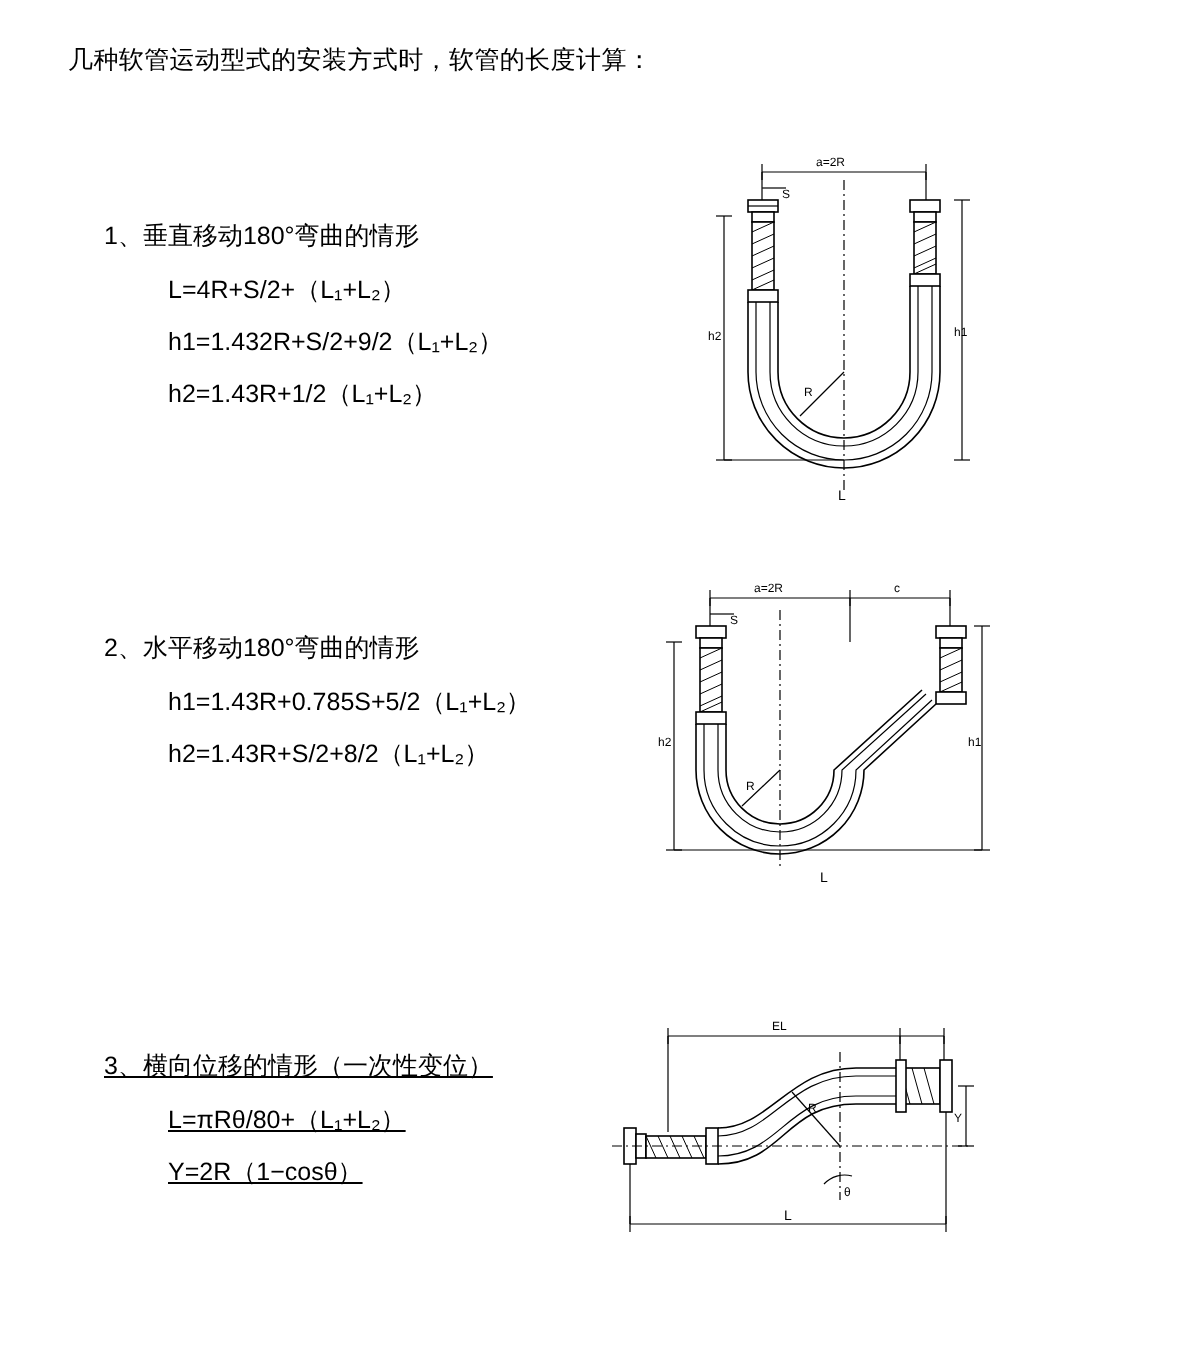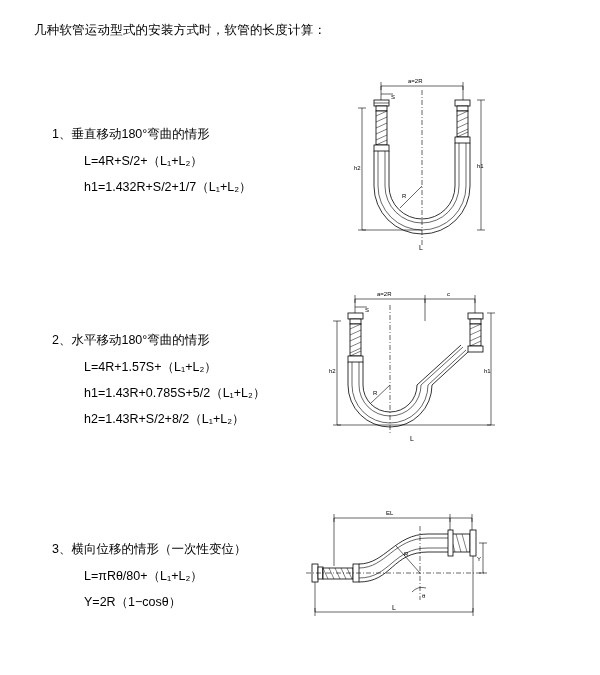--- a/index.html
+++ b/index.html
@@ -29,21 +29,20 @@
     color: #000;
     white-space: nowrap;
   }
   .section {
     position: absolute;
   }
   .sec-title {
     font-size: 12.5px;
     white-space: nowrap;
     margin-bottom: 10px;
-    margin-top: 16px;
   }
   .formula {
     font-size: 12.5px;
     white-space: nowrap;
     margin-left: 32px;
     margin-bottom: 9px;
   }
   .fig {
     position: absolute;
   }
@@ -59,21 +58,22 @@
 </head>
 <body>
 
 <div class="page">
 
   <div class="heading">几种软管运动型式的安装方式时，软管的长度计算：</div>
 
   <div class="section" style="left:52px; top:110px;">
     <div class="sec-title">1、垂直移动180°弯曲的情形</div>
     <div class="formula">L=4R+S/2+（L₁+L₂）</div>
-    <div class="formula">h1=1.432R+S/2+1/7（L₁+L₂）</div>
+    <div class="formula">h1=1.432R+S/2+9/2（L₁+L₂）</div>
+    <div class="formula">h2=1.43R+1/2（L₁+L₂）</div>
   </div>
 
   <div class="fig" style="left:318px; top:70px;">
     <svg width="170" height="190" viewBox="0 0 170 190">
 
       <line class="thin" x1="63" y1="16" x2="145" y2="16"></line>
       <line class="thin" x1="63" y1="12" x2="63" y2="20"></line>
       <line class="thin" x1="145" y1="12" x2="145" y2="20"></line>
       <text class="lbl" x="90" y="13">a=2R</text>
 
@@ -127,21 +127,20 @@
 
       <text class="lbl7" x="101" y="180">L</text>
 
       <line class="thin" x1="63" y1="24" x2="75" y2="24"></line>
       <text class="lbl" x="73" y="29">S</text>
     </svg>
   </div>
 
   <div class="section" style="left:52px; top:316px;">
     <div class="sec-title">2、水平移动180°弯曲的情形</div>
-    <div class="formula">L=4R+1.57S+（L₁+L₂）</div>
     <div class="formula">h1=1.43R+0.785S+5/2（L₁+L₂）</div>
     <div class="formula">h2=1.43R+S/2+8/2（L₁+L₂）</div>
   </div>
 
   <div class="fig" style="left:315px; top:285px;">
     <svg width="180" height="165" viewBox="0 0 180 165">
 
       <line class="thin" x1="40" y1="14" x2="110" y2="14"></line>
       <line class="thin" x1="40" y1="10" x2="40" y2="18"></line>
       <line class="thin" x1="110" y1="10" x2="110" y2="18"></line>
@@ -195,21 +194,21 @@
       <text class="lbl" x="169" y="88">h1</text>
 
       <line class="thin" x1="22" y1="140" x2="176" y2="140"></line>
       <text class="lbl7" x="95" y="156">L</text>
 
       <line class="thin" x1="40" y1="22" x2="52" y2="22"></line>
       <text class="lbl" x="50" y="27">S</text>
     </svg>
   </div>
 
-  <div class="section" style="left:52px; top:525px;">
+  <div class="section" style="left:52px; top:525px;text-decoration:underline;">
     <div class="sec-title">3、横向位移的情形（一次性变位）</div>
     <div class="formula">L=πRθ/80+（L₁+L₂）</div>
     <div class="formula">Y=2R（1−cosθ）</div>
   </div>
 
   <div class="fig" style="left:300px; top:500px;">
     <svg width="190" height="130" viewBox="0 0 190 130">
 
       <line class="thin" x1="34" y1="18" x2="150" y2="18"></line>
       <line class="thin" x1="34" y1="14" x2="34" y2="22"></line>

